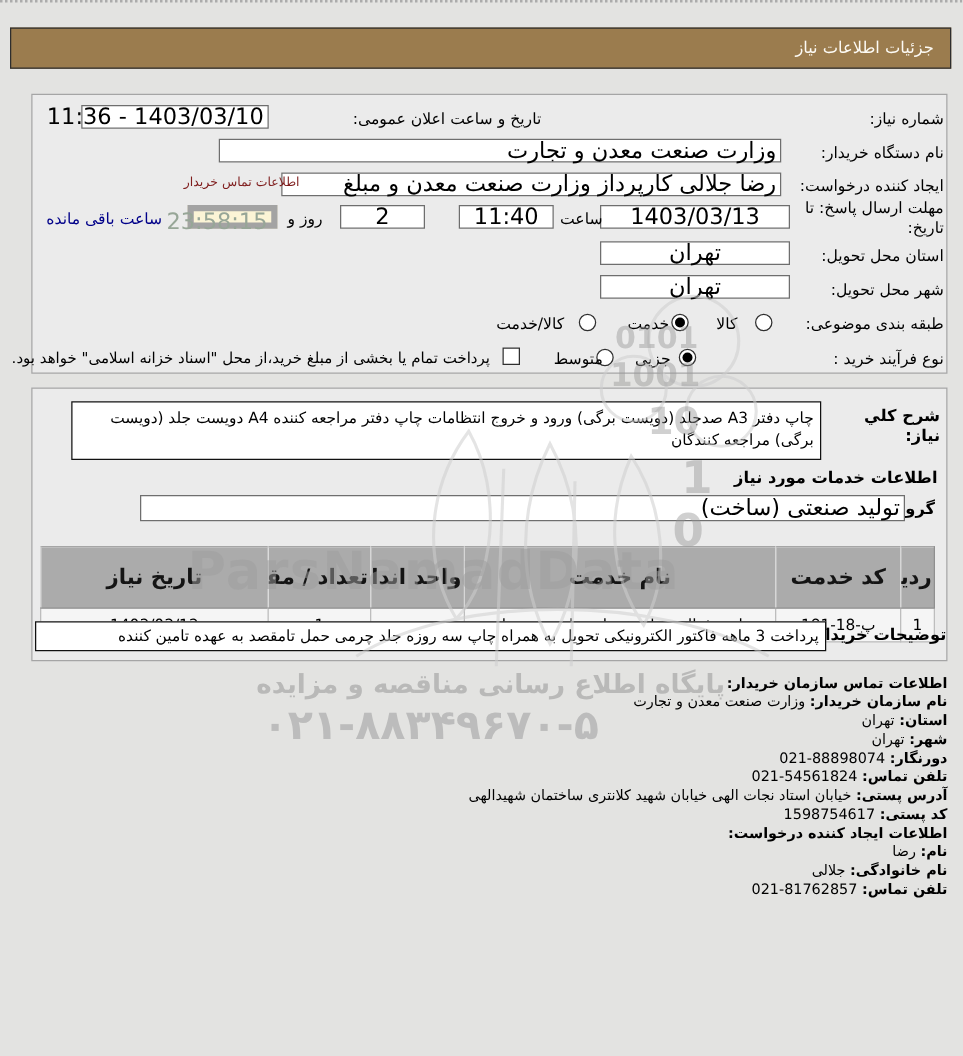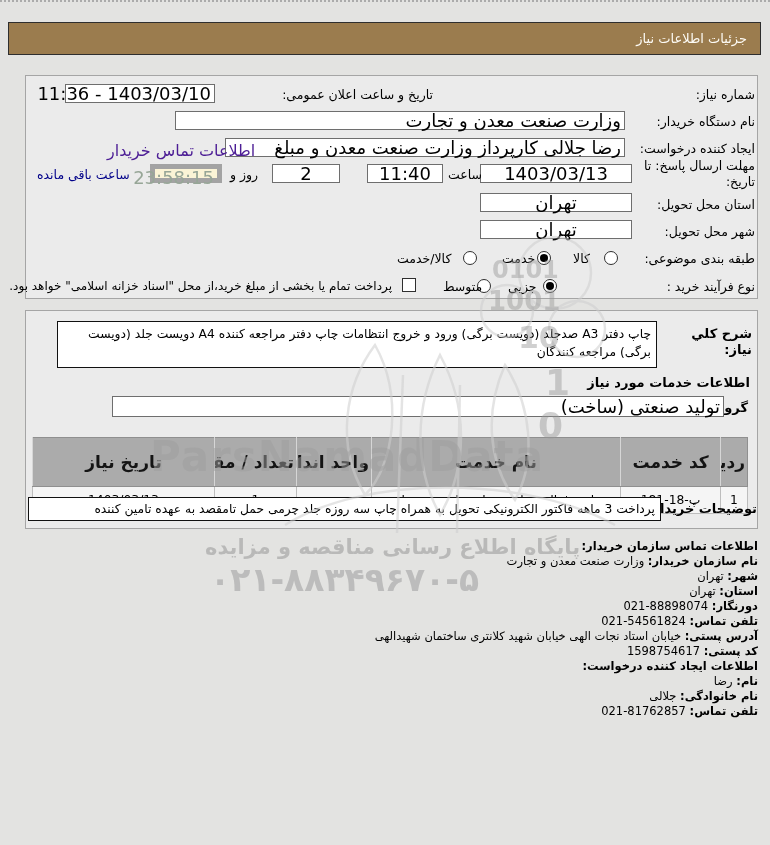--- a/index.html
+++ b/index.html
@@ -11,21 +11,21 @@
              line-height:31px;padding-right:13px;}
   .panel{position:absolute;background:#ebebeb;border:1px solid #a5a5a5;box-sizing:border-box;}
   .panel1{left:25px;top:75px;width:733px;height:224px;}
   .panel2{left:25px;top:310px;width:733px;height:219px;}
   .lbl{position:absolute;font-size:12.5px;white-space:nowrap;z-index:2;}
   .lbl.b{font-weight:bold;font-size:13px;}
   .inp{position:absolute;background:#fff;border:1px solid #6e6e6e;box-sizing:border-box;
        height:19px;line-height:17px;font-size:18px;padding:0 3px;white-space:nowrap;z-index:2;}
   .center{text-align:center;}
   .right{text-align:right;}
-  .link{position:absolute;font-size:16px;color:#4c1d95;white-space:nowrap;cursor:pointer;z-index:2;}
+  .link{position:absolute;font-size:10px;color:#7f1d1d;white-space:nowrap;cursor:pointer;z-index:2;margin-left:40px;}
   .navy{color:#000089;}
   .cdown{background:#fbf4d6;border:5px solid #a3a3a3;color:#97a697;}
   .rd{position:absolute;width:12px;height:12px;border:1px solid #2f2f2f;border-radius:50%;
       background:#fff;z-index:2;}
   .rd[data-state="on"]::after{content:"";position:absolute;left:2px;top:2px;right:2px;bottom:2px;
       background:#000;border-radius:50%;}
   .cb{position:absolute;width:12px;height:12px;border:1px solid #2f2f2f;background:#fff;z-index:2;}
   .descbox{position:absolute;background:#fff;border:1px solid #111;box-sizing:border-box;
            font-size:12.3px;text-align:right;z-index:2;}
   .heading{position:absolute;font-weight:bold;font-size:13px;white-space:nowrap;z-index:2;}
@@ -135,22 +135,22 @@
       </tr>
     </tbody>
   </table>
 
   <div class="lbl b" style="right:13px;top:501px">توضیحات خریدار:</div>
   <div class="descbox" style="left:28px;top:497px;width:633px;height:24px;line-height:22px;padding:0 5px;white-space:nowrap">پرداخت 3 ماهه فاکتور الکترونیکی تحویل به همراه چاپ سه روزه جلد چرمی حمل تامقصد به عهده تامین کننده</div>
 
   <div class="contact">
     <div class="bl">اطلاعات تماس سازمان خریدار:</div>
     <div><span class="bl">نام سازمان خریدار:</span> <span>وزارت صنعت معدن و تجارت</span></div>
+    <div><span class="bl">استان:</span> <span>تهران</span></div>
     <div><span class="bl">شهر:</span> <span>تهران</span></div>
-    <div><span class="bl">استان:</span> <span>تهران</span></div>
     <div><span class="bl">دورنگار:</span> <span>88898074-021</span></div>
     <div><span class="bl">تلفن تماس:</span> <span>54561824-021</span></div>
     <div><span class="bl">آدرس پستی:</span> <span>خیابان استاد نجات الهی خیابان شهید کلانتری ساختمان شهیدالهی</span></div>
     <div><span class="bl">کد پستی:</span> <span>1598754617</span></div>
     <div class="bl">اطلاعات ایجاد کننده درخواست:</div>
     <div><span class="bl">نام:</span> <span>رضا</span></div>
     <div><span class="bl">نام خانوادگی:</span> <span>جلالی</span></div>
     <div><span class="bl">تلفن تماس:</span> <span>81762857-021</span></div>
   </div>
 

